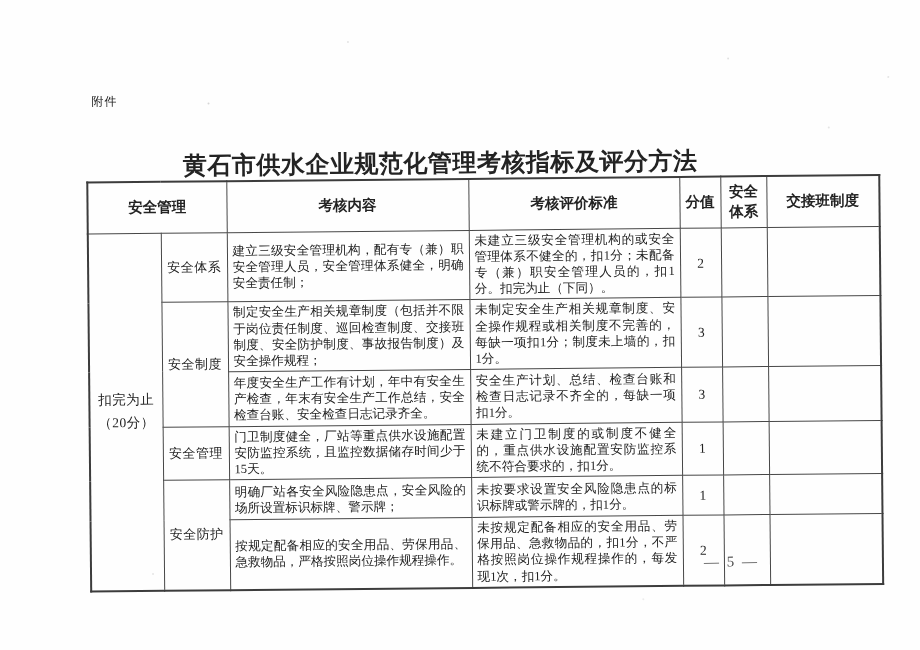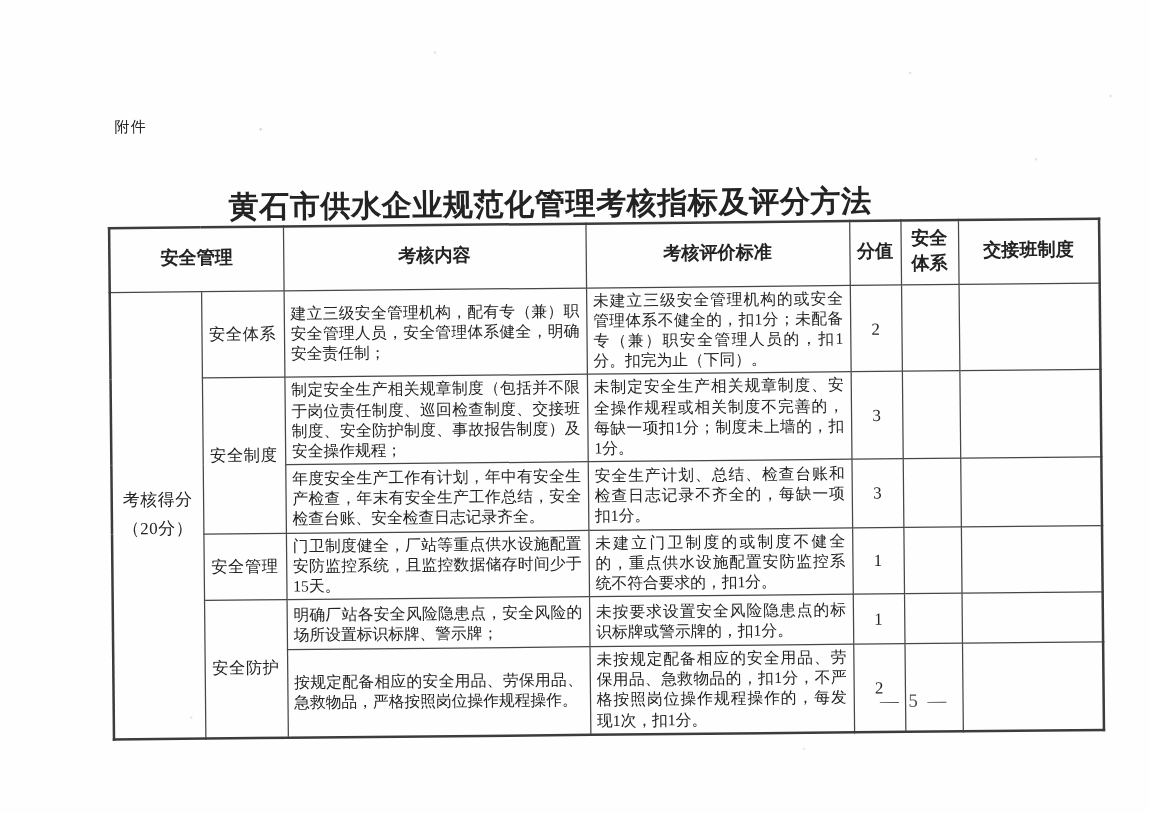--- a/index.html
+++ b/index.html
@@ -88,21 +88,21 @@
         <th>考核内容</th>
         <th>考核评价标准</th>
         <th>分值</th>
         <th>安全体系</th>
         <th>交接班制度</th>
       </tr>
     </thead>
     <tbody>
       <tr style="height:63px">
         <td class="cat" rowspan="6">
-          <div>考核得分</div>
+          <div>扣完为止</div>
           <div>（20分）</div>
         </td>
         <td class="sub">安全体系</td>
         <td class="content">建立三级安全管理机构，配有专（兼）职安全管理人员，安全管理体系健全，明确安全责任制；</td>
         <td class="std">未建立三级安全管理机构的或安全管理体系不健全的，扣1分；未配备专（兼）职安全管理人员的，扣1分。扣完为止（下同）。</td>
         <td class="score">2</td>
         <td class="earned"></td>
         <td class="reason"></td>
       </tr>
       <tr style="height:64px">

